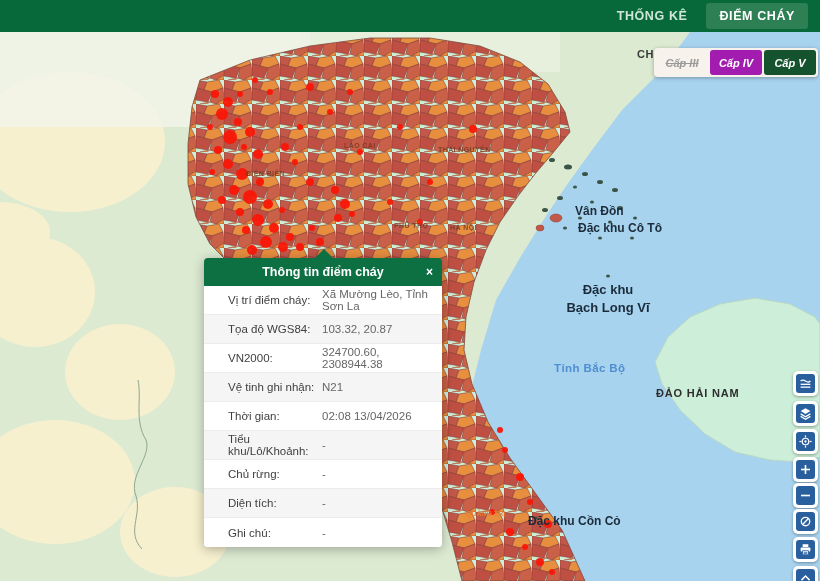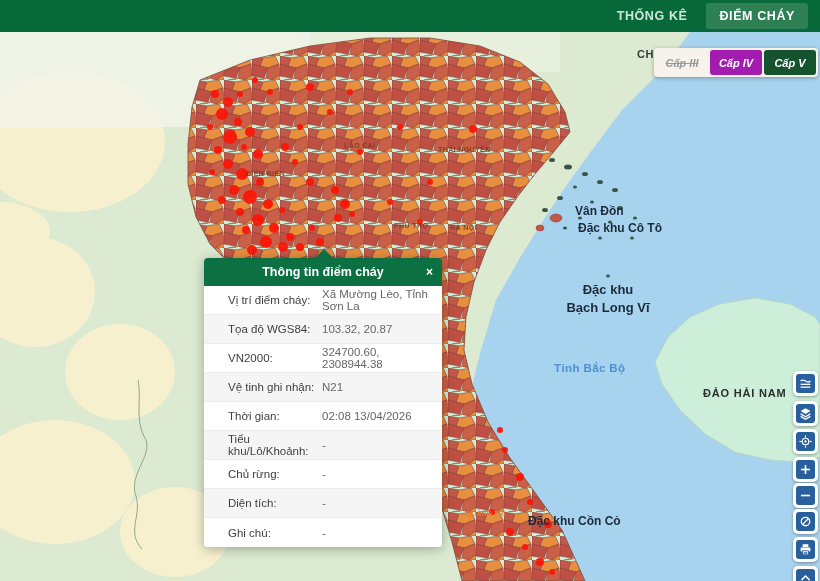--- a/index.html
+++ b/index.html
@@ -210,21 +210,21 @@
     <span class="map-label lbl-china" style="left:637px; top:16px;">CHI</span>
     <span class="map-label lbl-prov" style="left:344px; top:110px;">LÀO CAI</span>
     <span class="map-label lbl-prov" style="left:438px; top:114px;">THÁI NGUYÊN</span>
     <span class="map-label lbl-prov" style="left:246px; top:138px;">ĐIỆN BIÊN</span>
     <span class="map-label lbl-prov" style="left:394px; top:190px;">PHÚ THỌ</span>
     <span class="map-label lbl-prov" style="left:450px; top:192px;">HÀ NỘI</span>
     <span class="map-label lbl-isle" style="left:575px; top:172px;">Vân Đồn</span>
     <span class="map-label lbl-isle" style="left:578px; top:189px;">Đặc khu Cô Tô</span>
     <span class="map-label lbl-isle2" style="left:566px; top:249px;">Đặc khu Bạch Long Vĩ</span>
     <span class="map-label lbl-gulf" style="left:554px; top:330px;">Tỉnh Bắc Bộ</span>
-    <span class="map-label lbl-hainan" style="left:656px; top:355px;margin-left:47px;">ĐẢO HẢI NAM</span>
+    <span class="map-label lbl-hainan" style="left:656px; top:355px;">ĐẢO HẢI NAM</span>
     <span class="map-label lbl-prov-or" style="left:466px; top:478px;">QUẢNG TRỊ</span>
     <span class="map-label lbl-isle" style="left:528px; top:482px;">Đặc khu Cồn Cỏ</span>
 
     <div class="legend">
       <button class="legend-btn lv3 disabled">
         <span>Cấp III</span>
       </button>
       <button class="legend-btn lv4">
         <span>Cấp IV</span>
       </button>

